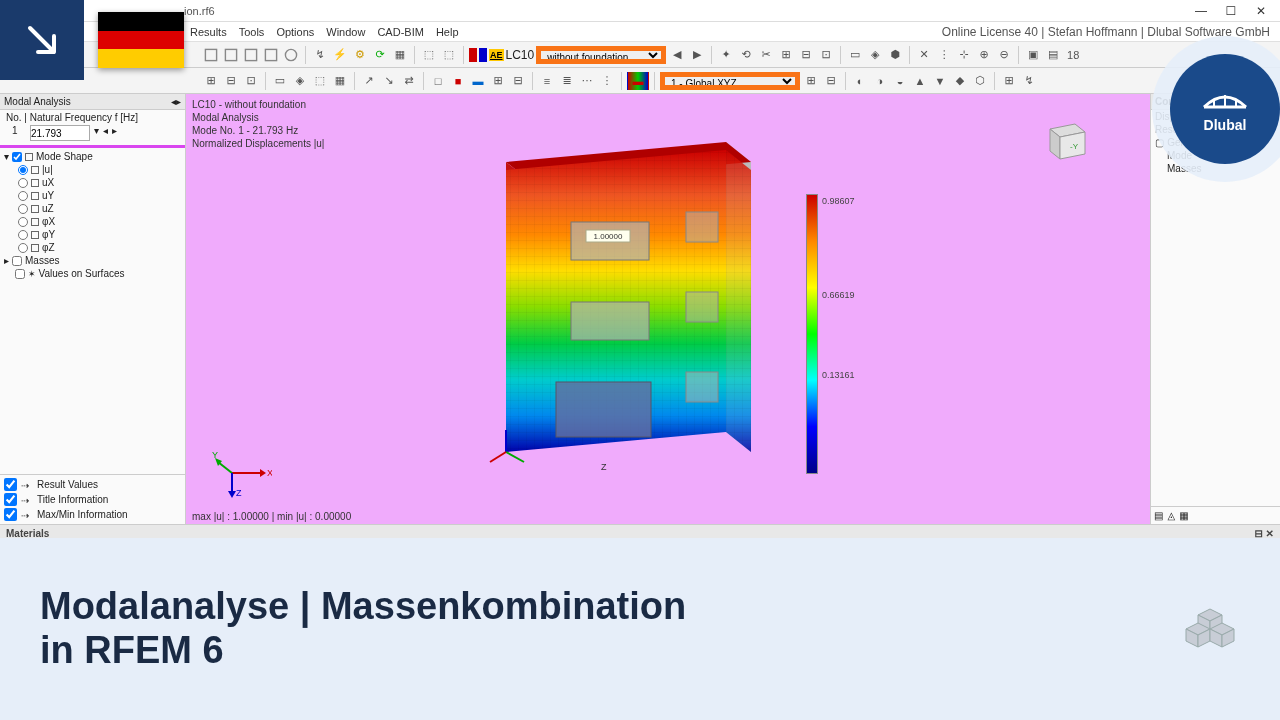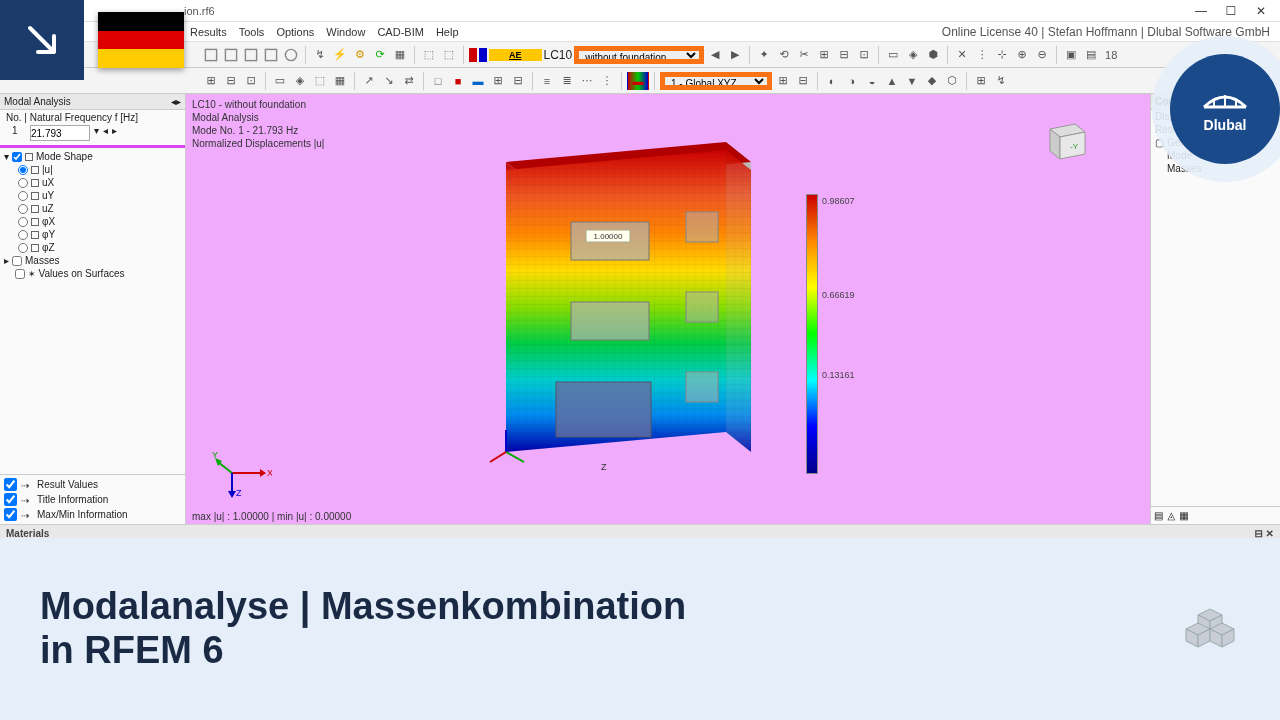--- a/index.html
+++ b/index.html
@@ -12,21 +12,21 @@
   .menubar { height: 20px; display: flex; align-items: center; padding: 0 4px; font-size: 11px; color: #333; border-bottom: 1px solid #e0e0e0; }
   .menubar span { padding: 0 6px; }
   .menubar .right { margin-left: auto; font-size: 12px; color: #555; }
 
   .toolbar { height: 26px; background: #f4f4f4; border-bottom: 1px solid #ccc; display: flex; align-items: center; padding: 0 4px; gap: 2px; }
   .toolbar .sep { width: 1px; height: 18px; background: #ccc; margin: 0 3px; }
   .toolbar .tbtn { width: 18px; height: 18px; display: flex; align-items: center; justify-content: center; font-size: 11px; color: #555; border: 1px solid transparent; }
   .toolbar .tbtn svg { width: 14px; height: 14px; }
   .toolbar select, .toolbar input { font-size: 10px; height: 18px; border: 5px solid #f97316; padding: 0 2px; }
   .loadcase { display: flex; align-items: center; gap: 2px; }
-  .loadcase .lc-tag { background: #ffc800; color: #000; font-size: 9px; padding: 1px 20px; font-weight: bold; text-decoration: underline; }
+  .loadcase .lc-tag { background: #ffc800; color: #000; font-size: 9px; padding: 1px 1px; font-weight: bold; text-decoration: underline; }
 
   .main { display: flex; height: 430px; }
   .sidebar-left { width: 186px; background: #fafafa; border-right: 1px solid #ccc; display: flex; flex-direction: column; font-size: 10px; }
   .panel-head { background: #e8e8e8; border-bottom: 1px solid #ccc; padding: 2px 4px; display: flex; align-items: center; font-size: 10px; }
   .panel-head .spacer { flex: 1; }
   .tree { padding: 2px 4px; flex: 1; overflow: auto; }
   .tree .row { display: flex; align-items: center; gap: 3px; padding: 1px 0; }
   .tree .indent1 { padding-left: 14px; }
   .tree input[type=radio], .tree input[type=checkbox] { width: 10px; height: 10px; }
   .tree .sq { width: 8px; height: 8px; border: 1px solid #666; display: inline-block; }
@@ -179,21 +179,21 @@
   <div class="tbtn">⊞</div>
   <div class="tbtn">⊟</div>
   <div class="sep"></div>
   <div class="tbtn">≡</div>
   <div class="tbtn">≣</div>
   <div class="tbtn">⋯</div>
   <div class="tbtn">⋮</div>
   <div class="sep"></div>
   <div class="tbtn" style="color:#c00;background:linear-gradient(90deg,#c00,#0c0,#00c);width:22px">▬</div>
   <div class="sep"></div>
-  <select style="width:112px"><option>1 - Global XYZ</option></select>
+  <select style="width:140px"><option>1 - Global XYZ</option></select>
   <div class="tbtn">⊞</div>
   <div class="tbtn">⊟</div>
   <div class="sep"></div>
   <div class="tbtn">◐</div>
   <div class="tbtn">◑</div>
   <div class="tbtn">◒</div>
   <div class="tbtn">▲</div>
   <div class="tbtn">▼</div>
   <div class="tbtn">◆</div>
   <div class="tbtn">⬡</div>

